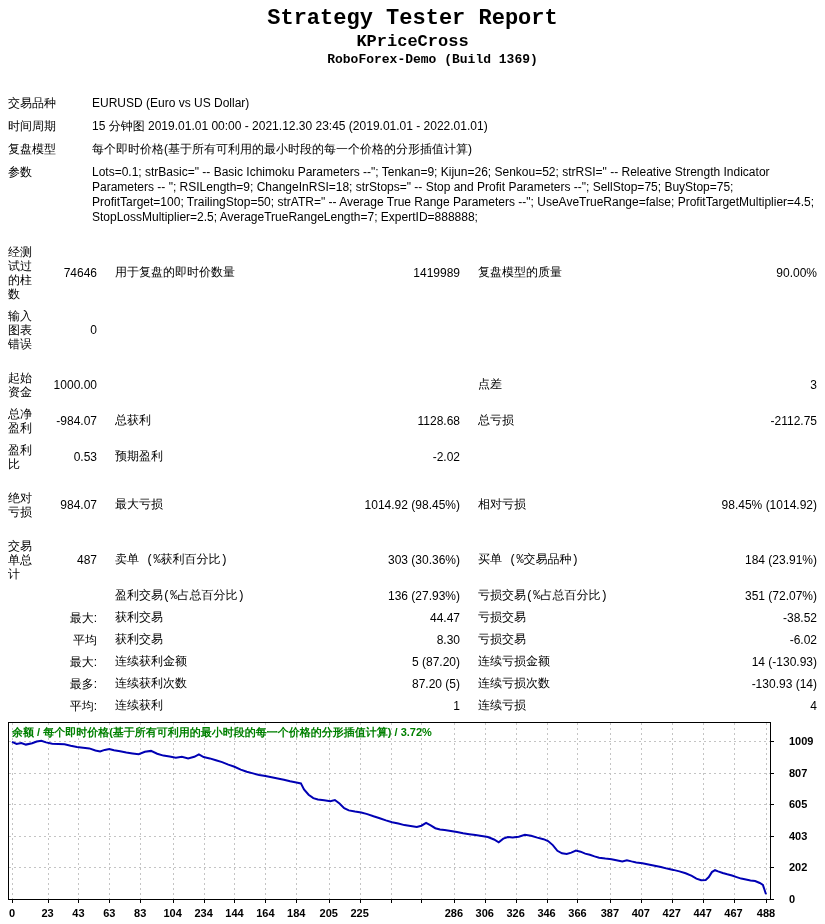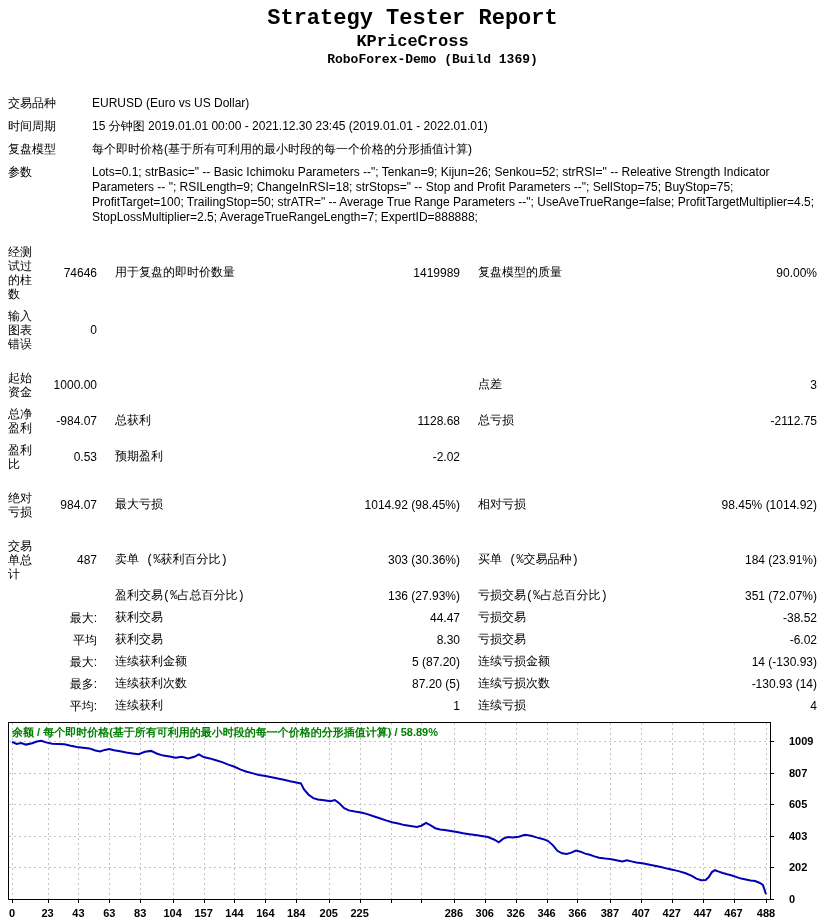--- a/index.html
+++ b/index.html
@@ -240,35 +240,35 @@
         <line x1="762.5" y1="114.5" x2="766" y2="114.5" stroke="#000"></line>
         <line x1="1" y1="82.5" x2="762" y2="82.5" stroke="#c4c4c4" stroke-dasharray="2 3"></line>
         <line x1="762.5" y1="82.5" x2="766" y2="82.5" stroke="#000"></line>
         <line x1="1" y1="51.5" x2="762" y2="51.5" stroke="#c4c4c4" stroke-dasharray="2 3"></line>
         <line x1="762.5" y1="51.5" x2="766" y2="51.5" stroke="#000"></line>
         <line x1="1" y1="19.5" x2="762" y2="19.5" stroke="#c4c4c4" stroke-dasharray="2 3"></line>
         <line x1="762.5" y1="19.5" x2="766" y2="19.5" stroke="#000"></line>
         <rect x="0.5" y="0.5" width="762" height="177" fill="none" stroke="#000"></rect>
         <polyline points="4.0,19.9 8.6,22.0 13.3,21.0 17.9,22.6 24.1,21.3 28.7,19.5 33.4,18.8 38.0,20.4 44.2,21.7 50.3,22.0 56.5,22.3 62.7,23.8 68.9,25.1 75.1,25.7 81.3,26.4 87.4,28.5 92.1,29.5 96.7,27.9 101.3,27.0 106.0,28.2 112.1,29.2 118.3,30.4 124.5,31.4 130.7,32.3 136.9,29.8 143.0,28.9 149.2,31.7 155.4,33.6 161.6,34.5 167.8,35.7 173.9,34.8 180.1,36.4 186.3,34.8 190.9,32.3 195.6,35.1 201.8,36.4 207.9,38.3 214.1,40.1 220.3,42.6 226.5,44.8 232.7,47.6 238.8,49.8 245.0,51.4 251.2,53.0 257.4,53.9 263.6,55.2 269.7,56.4 275.9,57.7 282.1,59.2 288.3,60.5 292.9,61.4 296.0,67.4 300.6,72.7 305.3,76.1 309.9,77.4 316.1,78.3 322.3,79.3 326.9,78.0 331.5,81.5 336.2,86.2 340.8,88.4 347.0,89.6 353.2,90.6 359.3,92.1 365.5,94.3 371.7,96.2 377.9,98.4 384.1,100.3 390.3,101.5 396.4,103.1 402.6,104.0 408.8,105.0 413.4,103.7 418.1,100.9 422.7,103.4 427.3,106.2 432.0,107.5 436.6,108.1 442.8,109.0 449.0,110.0 455.1,111.2 461.3,112.2 467.5,113.1 473.7,114.0 479.9,115.0 486.0,117.5 490.7,120.3 495.3,116.6 499.9,115.0 504.6,115.6 510.8,114.7 516.9,112.8 523.1,113.7 529.3,115.6 535.5,117.2 540.1,119.1 544.8,123.1 549.4,128.8 554.0,131.3 558.7,131.9 563.3,130.6 567.9,128.5 572.6,129.7 577.2,131.6 581.8,132.8 586.5,134.4 591.1,135.7 597.3,136.6 603.5,137.2 609.6,138.5 614.3,139.4 618.9,138.2 623.5,139.4 628.2,140.4 634.4,141.3 640.5,142.5 646.7,143.8 652.9,145.1 659.1,146.6 665.3,147.9 671.4,149.4 677.6,151.3 683.8,153.8 688.4,156.6 693.1,158.2 697.7,157.9 700.8,155.1 703.9,150.1 707.0,148.2 710.1,149.4 714.7,151.0 719.3,152.3 724.0,153.5 728.6,155.1 733.2,156.6 737.9,157.6 742.5,158.5 747.1,159.1 751.8,161.0 754.9,162.9 758.0,172.3" fill="none" stroke="#0000B4" stroke-width="2"></polyline>
       </svg>
-    <div class="chart-title">余额 / 每个即时价格(基于所有可利用的最小时段的每一个价格的分形插值计算) / 58.89%</div>
+    <div class="chart-title">余额 / 每个即时价格(基于所有可利用的最小时段的每一个价格的分形插值计算) / 3.72%</div>
     <div id="axis-labels">
         <div class="y-label" style="top: 170px;">0</div>
         <div class="y-label" style="top: 138.367px;">202</div>
         <div class="y-label" style="top: 106.89px;">403</div>
         <div class="y-label" style="top: 75.257px;">605</div>
         <div class="y-label" style="top: 43.6238px;">807</div>
         <div class="y-label" style="top: 11.9906px;">1009</div>
         <div class="x-label" style="left: 4px;">0</div>
         <div class="x-label" style="left: 39.535px;">23</div>
         <div class="x-label" style="left: 70.435px;">43</div>
         <div class="x-label" style="left: 101.335px;">63</div>
         <div class="x-label" style="left: 132.235px;">83</div>
         <div class="x-label" style="left: 164.68px;">104</div>
-        <div class="x-label" style="left: 195.58px;">157</div>
+        <div class="x-label" style="left: 195.58px;">234</div>
         <div class="x-label" style="left: 226.48px;">144</div>
         <div class="x-label" style="left: 257.38px;">164</div>
         <div class="x-label" style="left: 288.28px;">184</div>
         <div class="x-label" style="left: 320.725px;">205</div>
         <div class="x-label" style="left: 351.625px;">225</div>
         <div class="x-label" style="left: 382.525px; margin-top: 36px;">245</div>
         <div class="x-label" style="left: 413.425px; margin-top: 46px;">265</div>
         <div class="x-label" style="left: 445.87px;">286</div>
         <div class="x-label" style="left: 476.77px;">306</div>
         <div class="x-label" style="left: 507.67px;">326</div>

